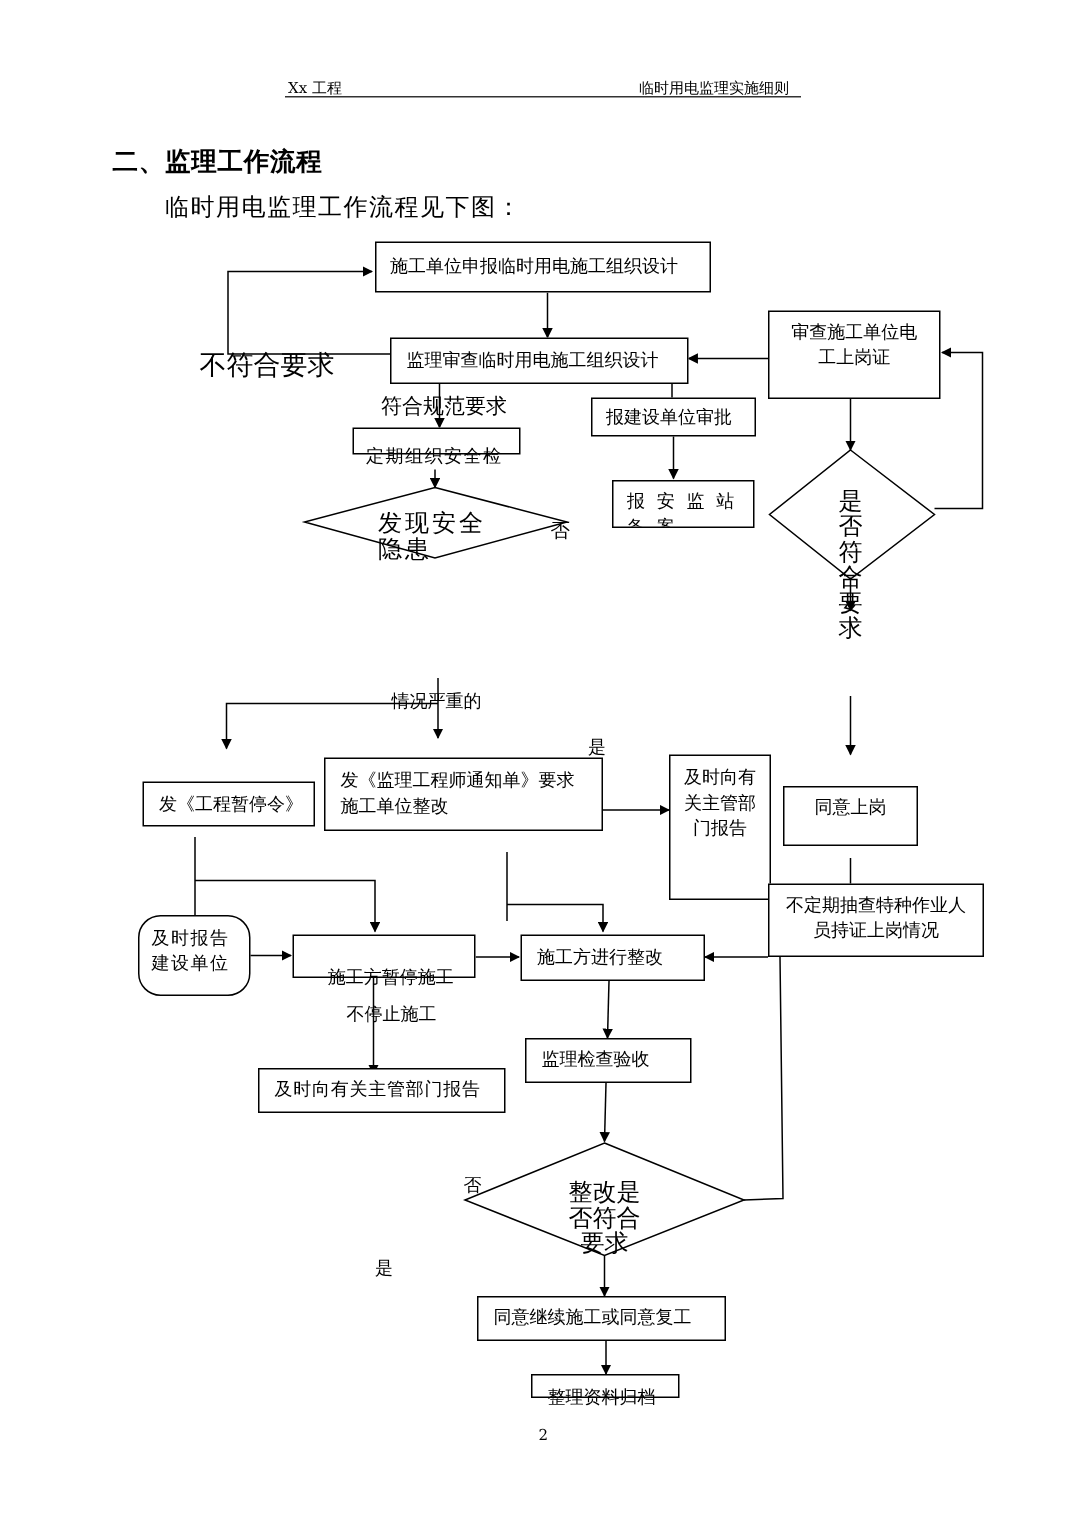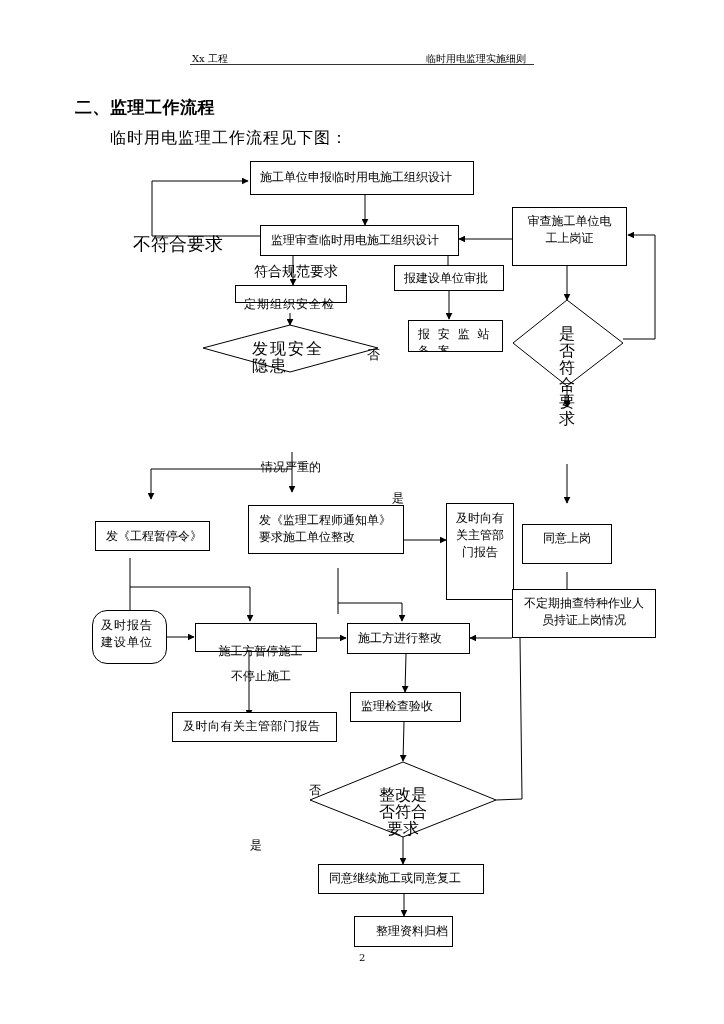--- a/index.html
+++ b/index.html
@@ -102,41 +102,41 @@
 <div class="box" style="left:512px;top:207px;width:115px;height:59px;padding:5px 10px 0 10px;text-align:center;">审查施工单位电工上岗证</div>
 
 <div class="box" style="left:394px;top:265px;width:110px;height:26px;padding:4px 0 0 9px;">报建设单位审批</div>
 
 <div class="box" style="left:235px;top:285px;width:112px;height:18px;padding:10px 0 0 8px;letter-spacing:1px;">定期组织安全检</div>
 
 <div class="box" style="left:408px;top:320px;width:95px;height:32px;padding:5px 0 0 9px;overflow:hidden;letter-spacing:2px;">报 安 监 站 备 案</div>
 
 <div class="box" style="left:95px;top:521px;width:115px;height:30px;padding:6px 0 0 10px;">发《工程暂停令》</div>
 
-<div class="box" style="left:216px;top:505px;width:156px;height:49px;padding:6px 8px 0 10px;margin-left:32px;">发《监理工程师通知单》要求施工单位整改</div>
+<div class="box" style="left:216px;top:505px;width:186px;height:49px;padding:6px 8px 0 10px;">发《监理工程师通知单》要求施工单位整改</div>
 
 <div class="box" style="left:446px;top:503px;width:68px;height:97px;padding:6px 8px 0 8px;text-align:center;">及时向有关主管部门报告</div>
 
 <div class="box" style="left:522px;top:524px;width:90px;height:40px;padding:5px 0 0 0;text-align:center;">同意上岗</div>
 
 <div class="box" style="left:512px;top:589px;width:144px;height:49px;padding:5px 6px 0 6px;text-align:center;">不定期抽查特种作业人员持证上岗情况</div>
 
 <div class="box" style="left:92px;top:610px;width:75px;height:54px;padding:6px 6px 0 8px;letter-spacing:1px;border-radius:15px;">及时报告建设单位</div>
 
 <div class="box" style="left:195px;top:623px;width:122px;height:29px;padding:19px 0 0 9px;text-align:center;">施工方暂停施工</div>
 
 <div class="box" style="left:347px;top:623px;width:123px;height:31px;padding:6px 0 0 10px;">施工方进行整改</div>
 
 <div class="box" style="left:350px;top:692px;width:111px;height:30px;padding:5px 0 0 10px;">监理检查验收</div>
 
 <div class="box" style="left:172px;top:712px;width:165px;height:30px;padding:5px 0 0 10px;letter-spacing:0.5px;">及时向有关主管部门报告</div>
 
 <div class="box" style="left:318px;top:864px;width:166px;height:30px;padding:5px 0 0 10px;">同意继续施工或同意复工</div>
 
-<div class="box" style="left:354px;top:916px;width:99px;height:31px;padding:6px 0 0 21px;">整理资料归档</div>
+<div class="box" style="left:354px;top:916px;width:99px;height:16px;padding:6px 0 0 10px;">整理资料归档</div>
 
 <div class="dtxt" style="left:252px;top:340px;width:76px;text-align:left;letter-spacing:2px;">发现安全隐患</div>
 <div class="dtxt" style="left:552px;top:325px;width:30px;">是否符合要求</div>
 <div class="dtxt" style="left:375px;top:786px;width:56px;">整改是否符合要求</div>
 
 <div class="lbl" style="left:133px;top:236px;font-size:18px;">不符合要求</div>
 <div class="lbl" style="left:254px;top:264px;font-size:14px;">符合规范要求</div>
 <div class="lbl" style="left:367px;top:347px;font-size:13px;">否</div>
 <div class="lbl" style="left:261px;top:460px;background:transparent;">情况严重的</div>
 <div class="lbl" style="left:392px;top:491px;">是</div>

